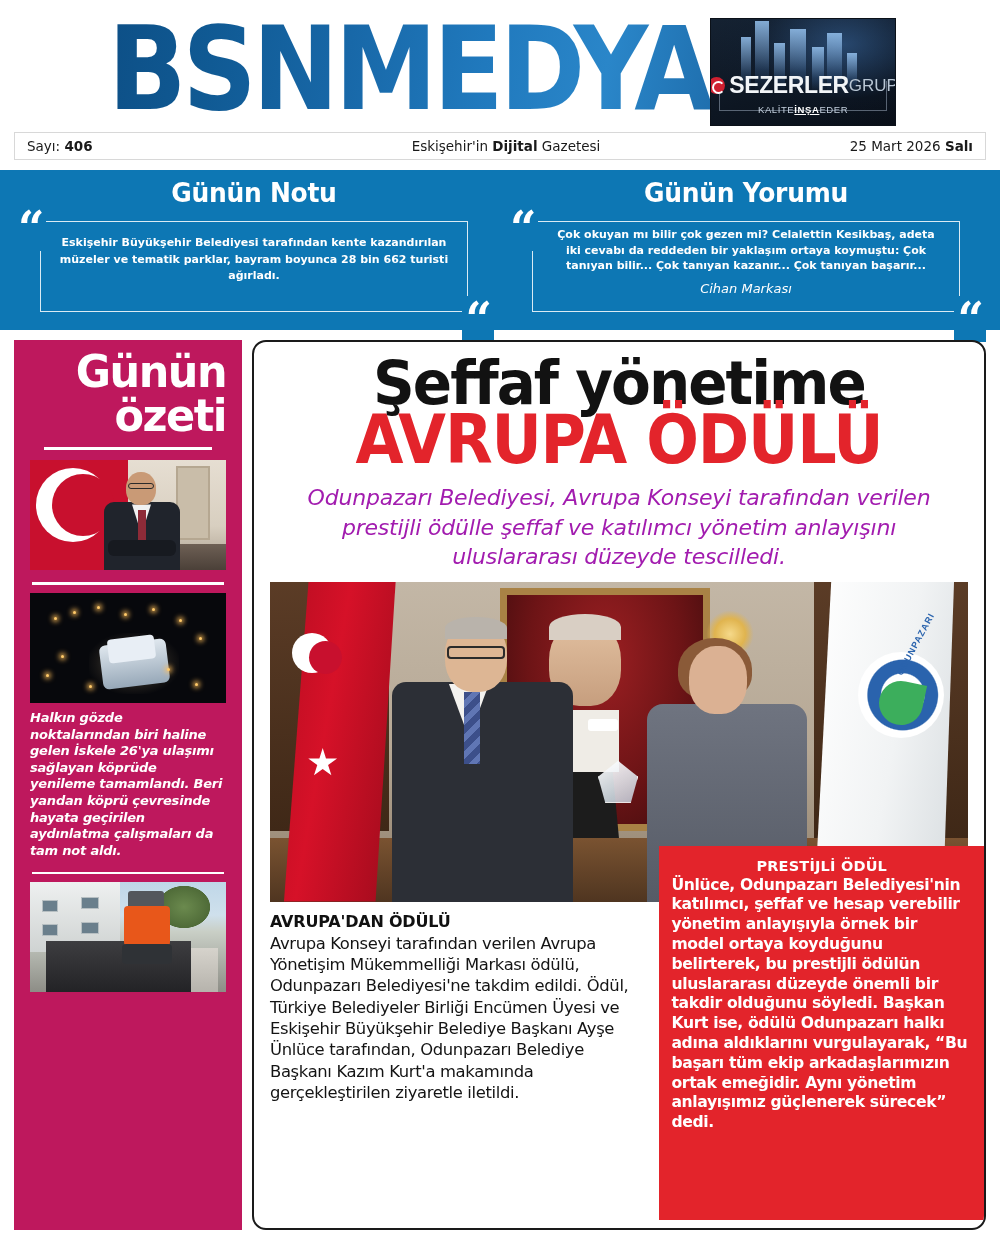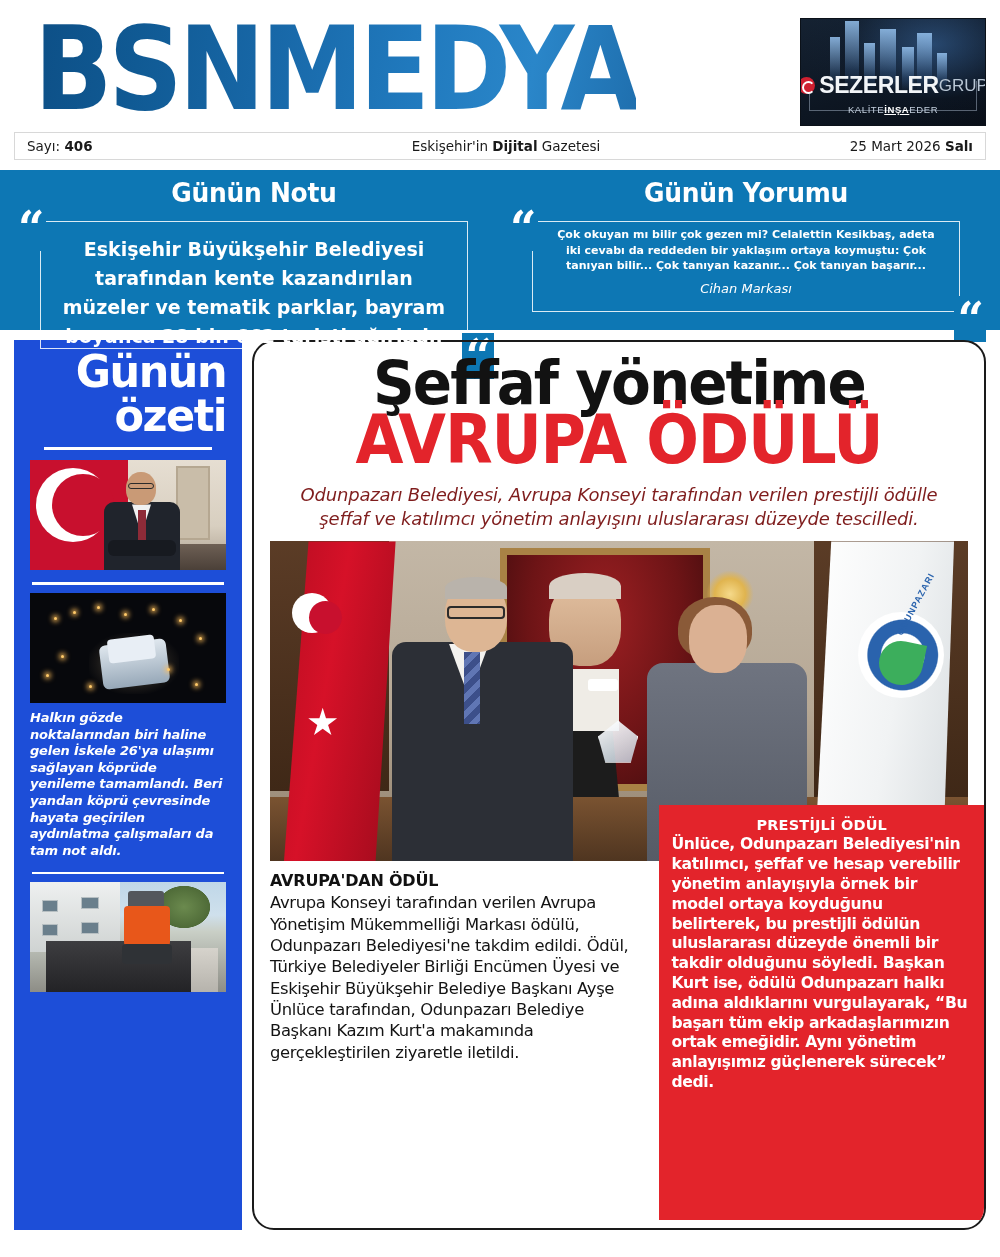--- a/index.html
+++ b/index.html
@@ -17,24 +17,24 @@
     width: 1000px;
     height: 1257px;
     position: relative;
     background: #ffffff;
   }
 
   
   .masthead {
     height: 132px;
     position: relative;
-    padding: 8px 12px 0 30px;
+    padding: 8px 12px 0 14px;
     display: flex;
     align-items: flex-start;
-    justify-content: space-between;
+    justify-content: center;
   }
 
   .brand {
     font-family: "DejaVu Sans", sans-serif;
     font-weight: bold;
     font-size: 103px;
     line-height: 0.95;
     letter-spacing: -4px;
     background: linear-gradient(100deg, #0d4f86 0%, #105a94 18%, #1868a8 40%, #2079bd 62%, #2a86c9 82%, #1f6fae 100%);
     -webkit-background-clip: text;
@@ -182,21 +182,21 @@
   }
   .qmark.tl { left: -26px; top: -4px; background: #0d77b4; padding: 0 4px; }
   .qmark.br { right: -26px; bottom: -22px; background: #0d77b4; padding: 0 4px; }
   .qtext {
     position: relative;
     z-index: 2;
     text-align: center;
     color: #ffffff;
     font-family: "DejaVu Sans", sans-serif;
     font-weight: bold;
-    font-size: 19px;
+    font-size: 11px;
     line-height: 1.52;
     padding: 26px 16px 6px 16px;
   }
   .qtext.small { font-size: 11px; line-height: 1.42; padding-top: 18px; }
   .qauthor {
     position: relative;
     z-index: 2;
     text-align: center;
     color: #ffffff;
     font-family: "DejaVu Sans", sans-serif;
@@ -209,21 +209,21 @@
   .body-area {
     display: flex;
     padding: 10px 14px 8px 14px;
     gap: 10px;
     height: 908px;
   }
 
   
   .sidebar {
     width: 228px;
-    background: #1d4ed8;
+    background: #be185d;
     flex: none;
     padding: 6px 16px 10px 16px;
     display: flex;
     flex-direction: column;
   }
   .sb-title {
     color: #ffffff;
     font-family: "DejaVu Sans", sans-serif;
     font-weight: bold;
     font-size: 43px;
@@ -358,21 +358,21 @@
   }
   .ph3 .tree {
     position: absolute; right: 8%; top: 4%; width: 52px; height: 42px;
     background: radial-gradient(ellipse,#6b8a4e 0%, #4f6b38 70%, transparent 72%);
   }
 
   
   .main-panel {
     flex: 1;
     border: 2px solid #1a1a1a;
-    border-radius: 22px;
+    border-radius: 14px;
     padding: 14px 16px 18px 16px;
     display: flex;
     flex-direction: column;
     position: relative;
     overflow: hidden;
   }
 
   .hl-1 {
     font-family: "DejaVu Sans", sans-serif;
     font-weight: bold;
@@ -390,23 +390,23 @@
     line-height: 0.96;
     color: #e3242b;
     text-align: center;
     letter-spacing: -1.2px;
     margin-top: -2px;
     transform: scaleY(1.1);
   }
   .hl-sub {
     font-family: "DejaVu Sans", sans-serif;
     font-style: italic;
-    font-size: 18px;
+    font-size: 22px;
     line-height: 1.34;
-    color: #7f1d1d;
+    color: #a21caf;
     text-align: center;
     margin: 14px 8px 10px 8px;
     letter-spacing: -0.2px;
   }
 
   
   .main-photo {
     width: 100%;
     height: 320px;
     position: relative;
@@ -748,21 +748,21 @@
           <div class="body"></div>
           <div class="hair"></div>
           <div class="head"></div>
         </div>
 
         <div class="mp-award"></div>
       </div>
 
       <div class="lower">
         <div class="col-left">
-          <div class="kicker">AVRUPA'DAN ÖDÜL</div>
+          <div class="kicker">AVRUPA'DAN ÖDÜLÜ</div>
           <div class="body-text">Avrupa Konseyi tarafından verilen Avrupa Yönetişim Mükemmelliği Markası ödülü, Odunpazarı Belediyesi'ne takdim edildi. Ödül, Türkiye Belediyeler Birliği Encümen Üyesi ve Eskişehir Büyükşehir Belediye Başkanı Ayşe Ünlüce tarafından, Odunpazarı Belediye Başkanı Kazım Kurt'a makamında gerçekleştirilen ziyaretle iletildi.</div>
         </div>
 
         <div class="red-box">
           <div class="rb-title">PRESTİJLİ ÖDÜL</div>
           <div class="rb-text">Ünlüce, Odunpazarı Belediyesi'nin katılımcı, şeffaf ve hesap verebilir yönetim anlayışıyla örnek bir model ortaya koyduğunu belirterek, bu prestijli ödülün uluslararası düzeyde önemli bir takdir olduğunu söyledi. Başkan Kurt ise, ödülü Odunpazarı halkı adına aldıklarını vurgulayarak, “Bu başarı tüm ekip arkadaşlarımızın ortak emeğidir. Aynı yönetim anlayışımız güçlenerek sürecek” dedi.</div>
         </div>
       </div>
     </div>
 

